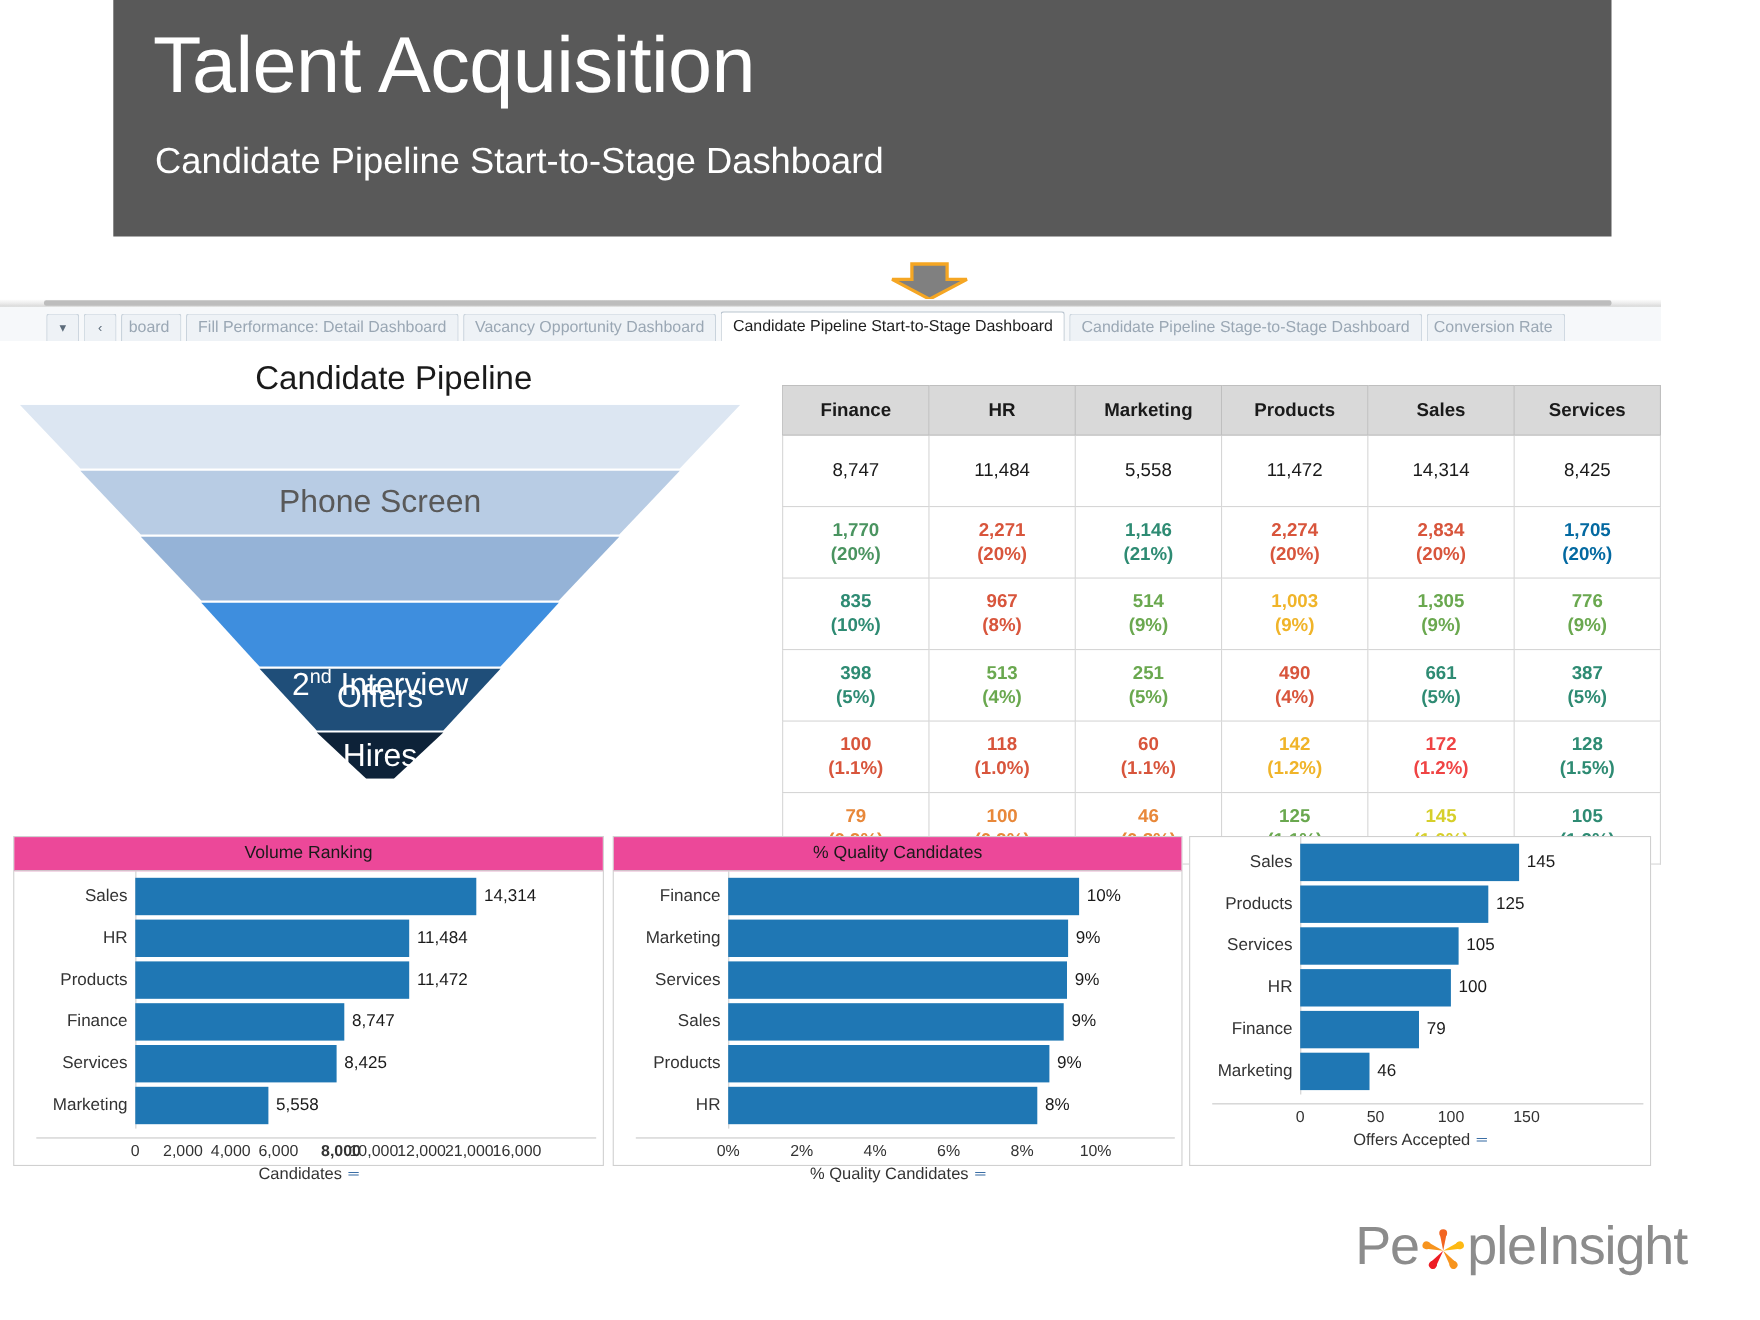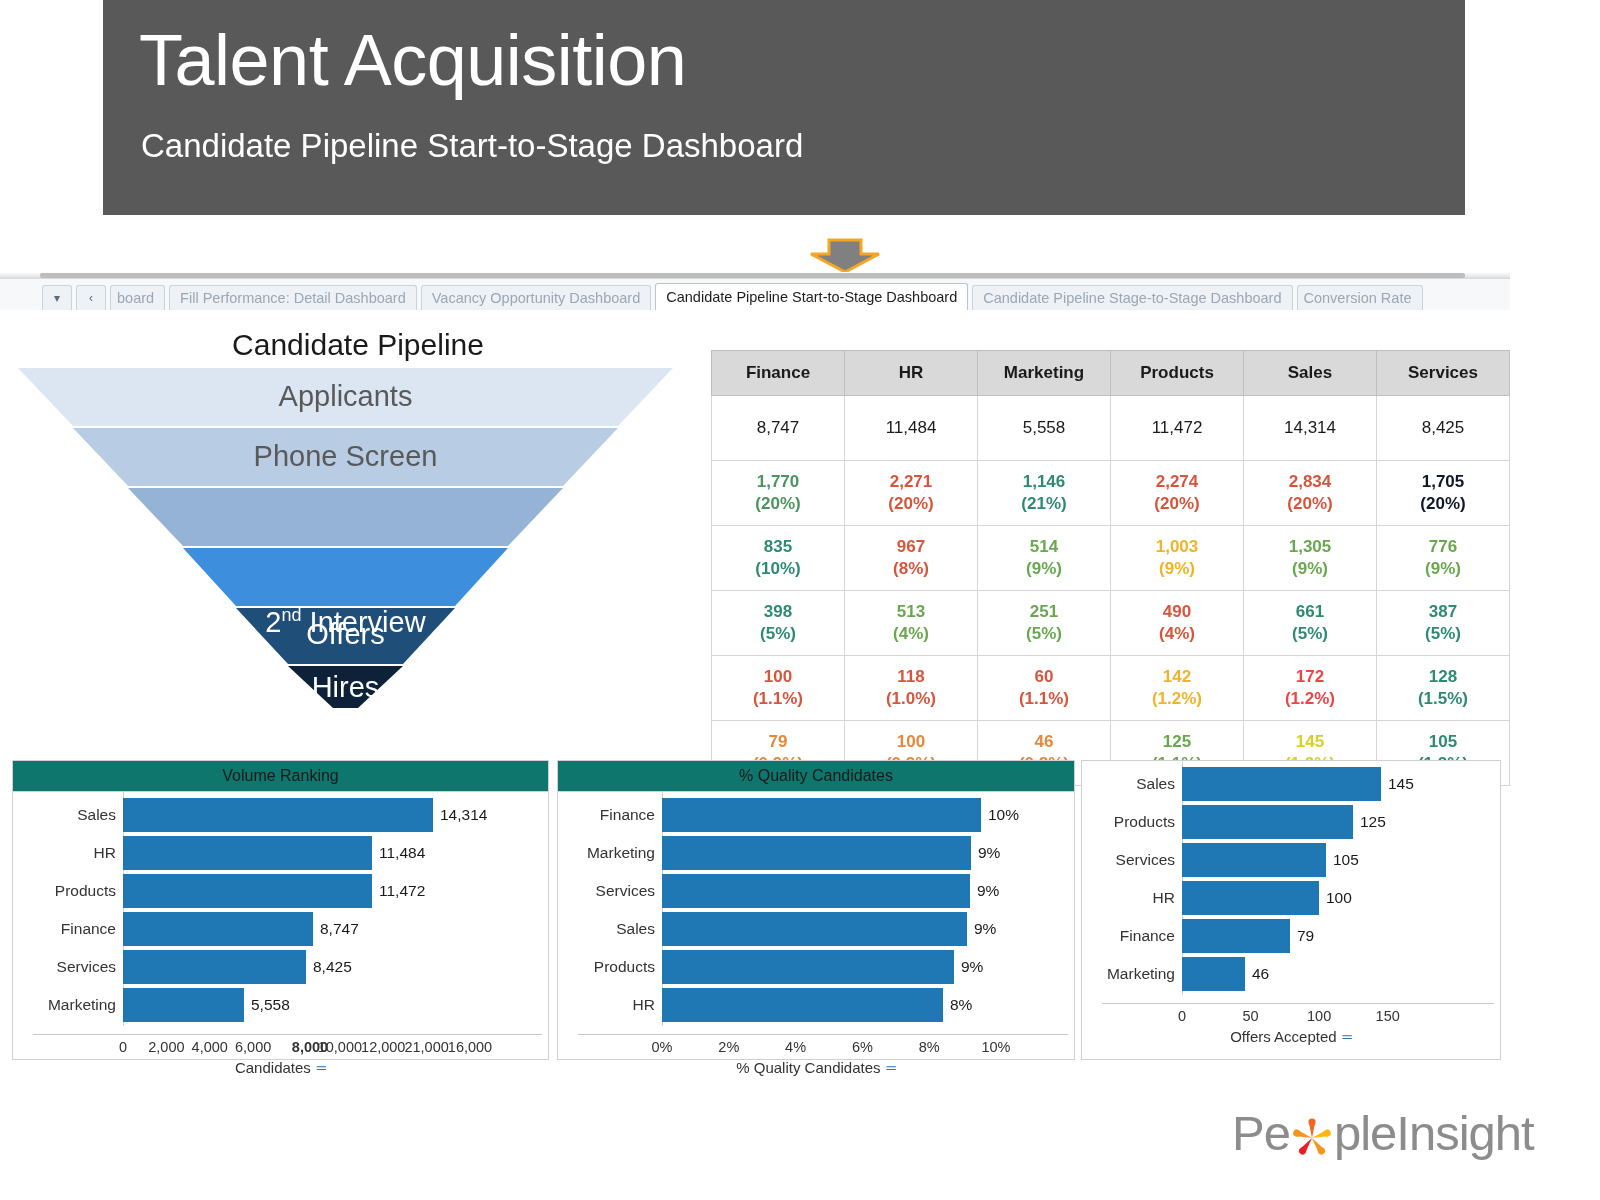--- a/index.html
+++ b/index.html
@@ -105,21 +105,21 @@
 
   
   .chart-panel{
     position:absolute;top:450px;height:300px;
     background:#ffffff;border:1px solid #d0d0d0;box-sizing:border-box;
   }
   #panel-volume{left:12px;width:537px;}
   #panel-quality{left:557px;width:518px;}
   #panel-hires{left:1081px;width:420px;}
   .chart-header{
-    height:30px;background:#0f766e;border-bottom:1px solid #d0d0d0;
+    height:30px;background:#ec4899;border-bottom:1px solid #d0d0d0;
     display:flex;align-items:center;justify-content:center;
     font-size:16px;color:#1a1a1a;
   }
   .chart-plot{position:relative;height:245px;}
   .bar-row{
     position:absolute;left:0;height:34px;display:flex;align-items:center;
   }
   .bar-cat{
     width:106px;text-align:right;padding-right:7px;box-sizing:border-box;
     font-size:15.5px;color:#333;
@@ -186,21 +186,20 @@
       <div id="funnel-title">Candidate Pipeline</div>
       <div id="funnel">
         <svg width="655" height="340" viewBox="0 0 655 340" xmlns="http://www.w3.org/2000/svg">
           <polygon points="0,0 655,0 600,58 55,58" fill="#dce6f2"></polygon>
           <polygon points="55,60 600,60 545,118 110,118" fill="#b8cce4"></polygon>
           <polygon points="110,120 545,120 490,178 165,178" fill="#95b3d7"></polygon>
           <polygon points="165,180 490,180 437,238 218,238" fill="#3e8ede"></polygon>
           <polygon points="218,240 437,240 385,296 270,296" fill="#1f4e79"></polygon>
           <polygon points="270,298 385,298 340,340 315,340" fill="#0d2238"></polygon>
         </svg>
-        <div class="funnel-label" style="top:14px;color:#595959;">Applicants</div>
         <div class="funnel-label" style="top:74px;color:#595959;">Phone Screen</div>
         <div class="funnel-label" style="top:210px;color:#ffffff;margin-top:28px;">
           <span>2</span><sup style="font-size:18px;">nd</sup><span> Interview</span>
         </div>
         <div class="funnel-label" style="top:252px;color:#ffffff;">Offers</div>
         <div class="funnel-label" style="top:305px;color:#ffffff;">Hires</div>
       </div>
     </div>
 
     <table id="pipeline-table">
@@ -222,21 +221,21 @@
             <td style="color: rgb(26, 26, 26);">11,472</td>
             <td style="color: rgb(26, 26, 26);">14,314</td>
             <td style="color: rgb(26, 26, 26);">8,425</td>
           </tr>
           <tr>
             <td class="metric" style="color: rgb(74, 148, 96);"><span>1,770</span><span class="pct">(20%)</span></td>
             <td class="metric" style="color: rgb(216, 85, 60);"><span>2,271</span><span class="pct">(20%)</span></td>
             <td class="metric" style="color: rgb(46, 139, 115);"><span>1,146</span><span class="pct">(21%)</span></td>
             <td class="metric" style="color: rgb(216, 85, 60);"><span>2,274</span><span class="pct">(20%)</span></td>
             <td class="metric" style="color: rgb(216, 85, 60);"><span>2,834</span><span class="pct">(20%)</span></td>
-            <td class="metric" style="color: #0f172a;"><span>1,705</span><span class="pct">(20%)</span></td>
+            <td class="metric" style="color: #0369a1;"><span>1,705</span><span class="pct">(20%)</span></td>
           </tr>
           <tr>
             <td class="metric" style="color: rgb(46, 139, 115);"><span>835</span><span class="pct">(10%)</span></td>
             <td class="metric" style="color: rgb(216, 85, 60);"><span>967</span><span class="pct">(8%)</span></td>
             <td class="metric" style="color: rgb(106, 168, 79);"><span>514</span><span class="pct">(9%)</span></td>
             <td class="metric" style="color: rgb(240, 180, 41);"><span>1,003</span><span class="pct">(9%)</span></td>
             <td class="metric" style="color: rgb(106, 168, 79);"><span>1,305</span><span class="pct">(9%)</span></td>
             <td class="metric" style="color: rgb(106, 168, 79);"><span>776</span><span class="pct">(9%)</span></td>
           </tr>
           <tr>

